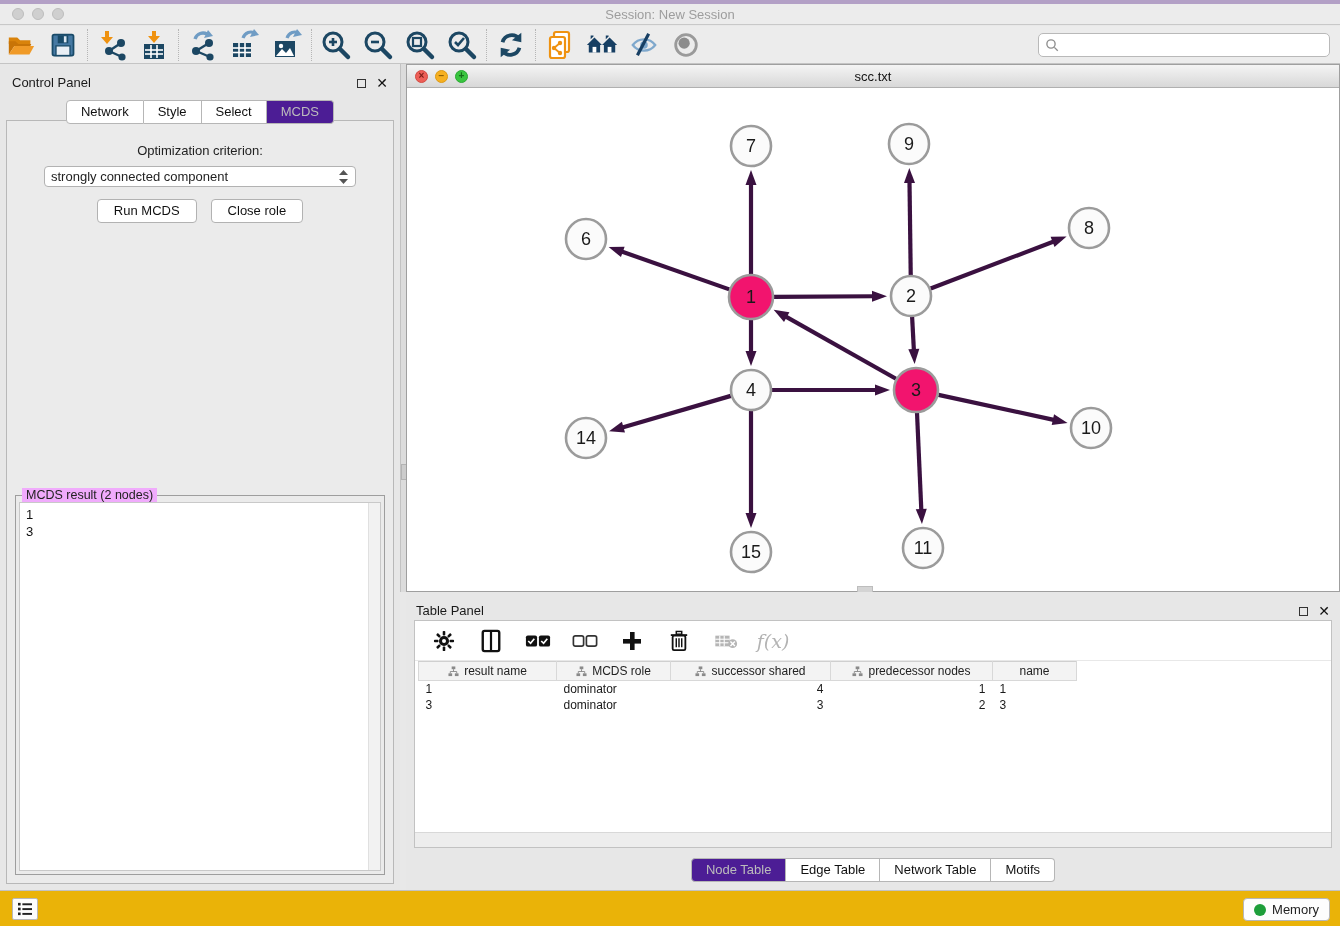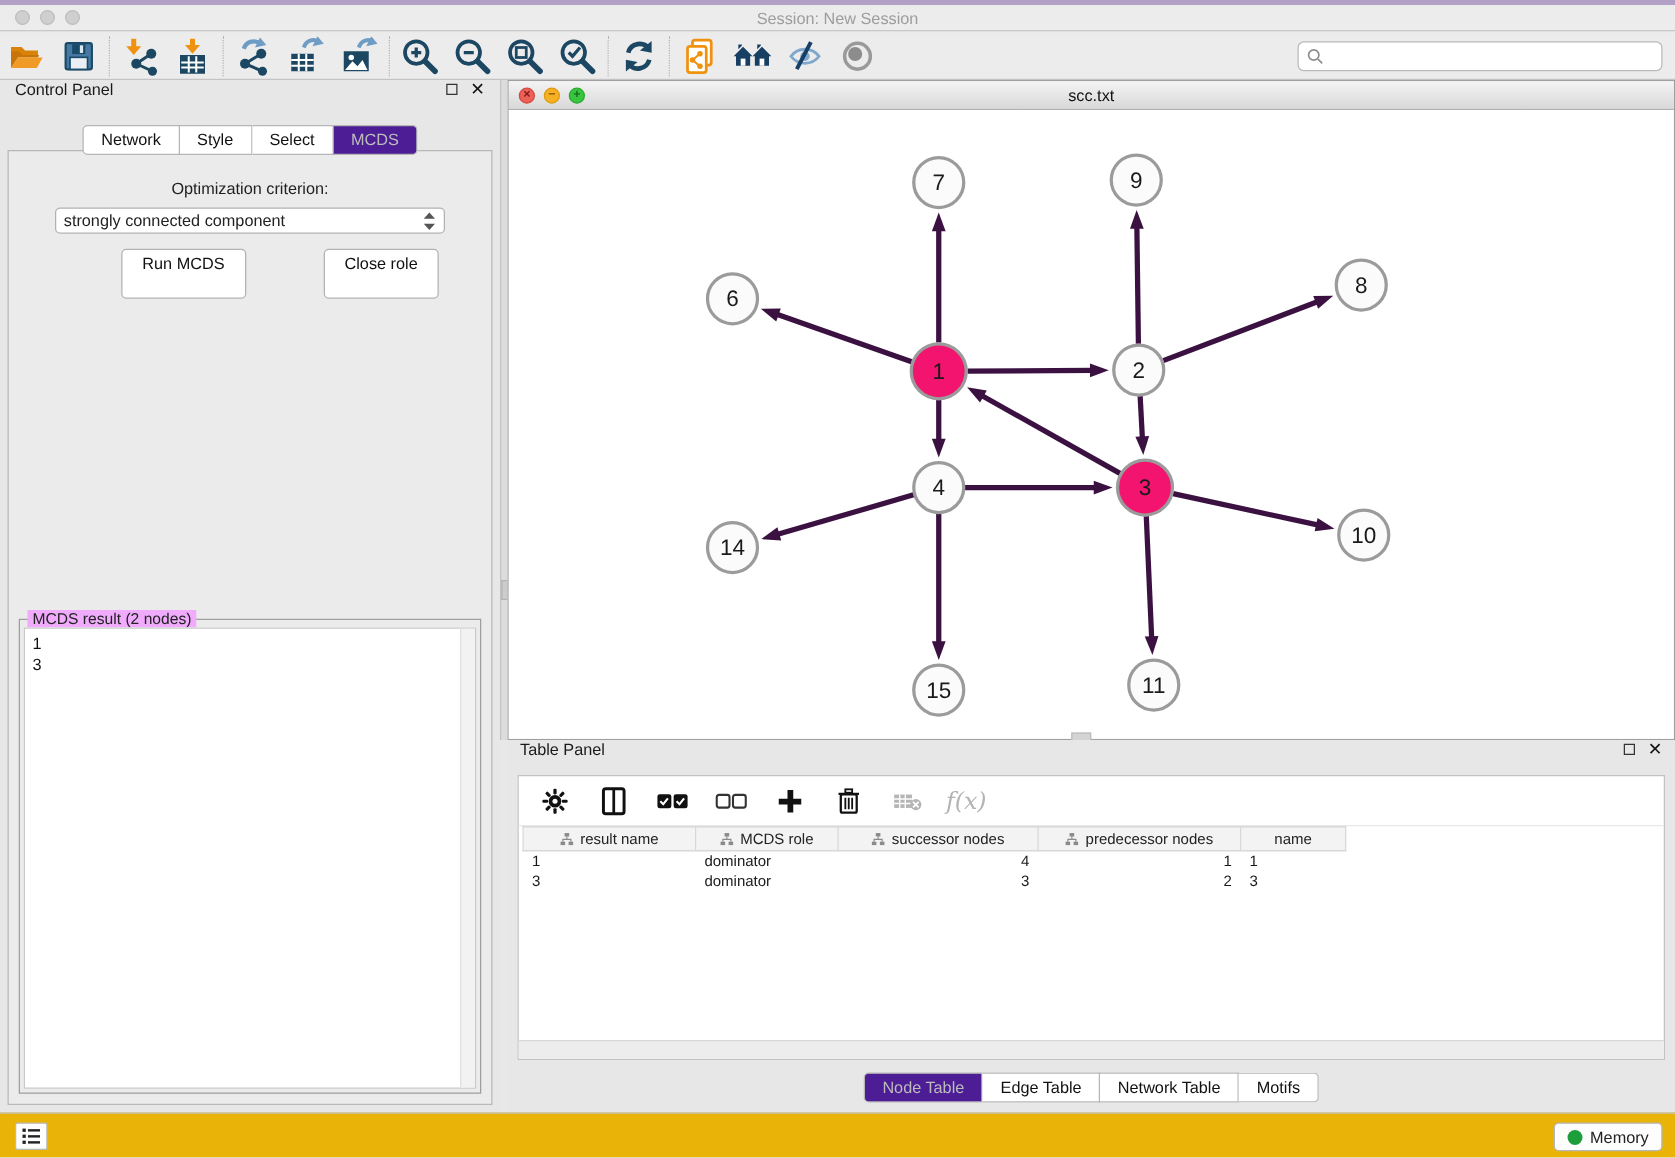--- a/index.html
+++ b/index.html
@@ -15,37 +15,37 @@
 
   
   .toolbar { position:absolute; left:0; top:26px; width:1340px; height:38px; background:#ececec; border-bottom:1px solid #c4c4c4; display:flex; align-items:center; }
   .tbtn { width:42px; height:34px; display:flex; align-items:center; justify-content:center; }
   .tsep { width:1px; height:32px; border-left:1px dotted #b5b5b5; margin:0 3px; }
   .search-wrap { position:absolute; right:10px; top:7px; width:292px; height:24px; background:#fff; border:1px solid #b9b9b9; border-radius:5px; display:flex; align-items:center; padding-left:6px; }
   .search-wrap input { border:none; outline:none; flex:1; height:20px; font-size:12px; background:transparent; }
 
   
   .control-panel { position:absolute; left:0; top:64px; width:400px; height:826px; background:#e7e7e7; }
-  .panel-head { height:26px; display:flex; align-items:flex-start; padding:0 12px; }
+  .panel-head { height:26px; display:flex; align-items:flex-end; padding:0 12px; }
   .panel-head .ph-title { font-size:13px; color:#1a1a1a; }
   .panel-head .ph-btns { margin-left:auto; display:flex; gap:10px; align-items:center; }
   .float-box { width:9px; height:9px; border:1.5px solid #333; display:inline-block; }
   .close-x { font-weight:bold; font-size:14px; color:#111; line-height:1; }
   .cp-body { position:absolute; left:6px; right:6px; top:56px; bottom:6px; border:1px solid #b8b8b8; background:#ebebeb; }
   .tab-row { position:absolute; left:0; width:100%; top:36px; display:flex; justify-content:center; z-index:3; }
   .aqua-tabs { display:flex; }
   .aqua-tab { background:#fff; border:1px solid #b6b6b6; border-left:none; padding:3px 14px 4px; font-size:13px; color:#111; }
   .aqua-tab:first-child { border-left:1px solid #b6b6b6; border-radius:4px 0 0 4px; }
   .aqua-tab:last-child { border-radius:0 4px 4px 0; }
   .aqua-tab.sel { color:#bcbcbc; background:#4c1d95; }
   .opt-label { text-align:center; margin-top:22px; font-size:13px; }
   .select-box { margin:8px auto 0; width:312px; height:21px; background:#fff; border:1px solid #b2b2b2; border-radius:4px; display:flex; align-items:center; padding:0 6px; font-size:13px; }
   .select-box .sel-val { flex:1; }
   .btn-row { display:flex; justify-content:center; gap:14px; margin-top:12px; }
-  .aqua-btn { background:#fff; border:1px solid #b2b2b2; border-radius:4px; padding:3px 16px 20px; font-size:13px; color:#111;margin-left:48px; }
+  .aqua-btn { background:#fff; border:1px solid #b2b2b2; border-radius:4px; padding:3px 16px 4px; font-size:13px; color:#111; }
   .result-group { position:absolute; left:8px; right:8px; top:374px; bottom:8px; border:1px solid #9e9e9e; background:#ebebeb; }
   .result-legend { position:absolute; top:-8px; left:6px; background:#f0abfc; padding:0 4px; font-size:12.5px; }
   .result-area { position:absolute; left:3px; right:3px; top:6px; bottom:3px; background:#fff; border:1px solid #c9c9c9; font-size:13px; padding:3px 6px; line-height:17px; color:#111; }
   .result-scroll { position:absolute; right:0; top:0; bottom:0; width:12px; background:#f2f2f2; border-left:1px solid #e0e0e0; }
 
   
   .net-splitter-v { position:absolute; left:400px; top:64px; width:6px; height:528px; background:#dcdcdc; border-left:1px solid #c2c2c2; }
   .v-handle { position:absolute; left:0px; top:400px; width:6px; height:16px; background:#cccccc; border:1px solid #b3b3b3; }
   .network-win { position:absolute; left:406px; top:64px; width:934px; height:528px; border:1px solid #9f9f9f; background:#fff; }
   .net-titlebar { height:23px; background:linear-gradient(#f4f4f4,#d8d8d8); border-bottom:1px solid #b0b0b0; position:relative; display:flex; align-items:center; }
@@ -490,21 +490,21 @@
               </span>
             </th>
             <th style="width: 160px;">
               <span class="th-inner">
                 <svg width="11" height="11" viewBox="0 0 12 12">
                   <rect x="4" y="0.5" width="4" height="3" fill="#8a8a8a"></rect>
                   <rect x="0.5" y="8" width="4" height="3" fill="#8a8a8a"></rect>
                   <rect x="7.5" y="8" width="4" height="3" fill="#8a8a8a"></rect>
                   <path d="M6 3.5 v2.5 M2.5 8 v-2 h7 v2" stroke="#8a8a8a" stroke-width="1" fill="none"></path>
                 </svg>
-                <span>successor nodes</span>
+                <span>successor shared</span>
               </span>
             </th>
             <th style="width: 162px;">
               <span class="th-inner">
                 <svg width="11" height="11" viewBox="0 0 12 12">
                   <rect x="4" y="0.5" width="4" height="3" fill="#8a8a8a"></rect>
                   <rect x="0.5" y="8" width="4" height="3" fill="#8a8a8a"></rect>
                   <rect x="7.5" y="8" width="4" height="3" fill="#8a8a8a"></rect>
                   <path d="M6 3.5 v2.5 M2.5 8 v-2 h7 v2" stroke="#8a8a8a" stroke-width="1" fill="none"></path>
                 </svg>

